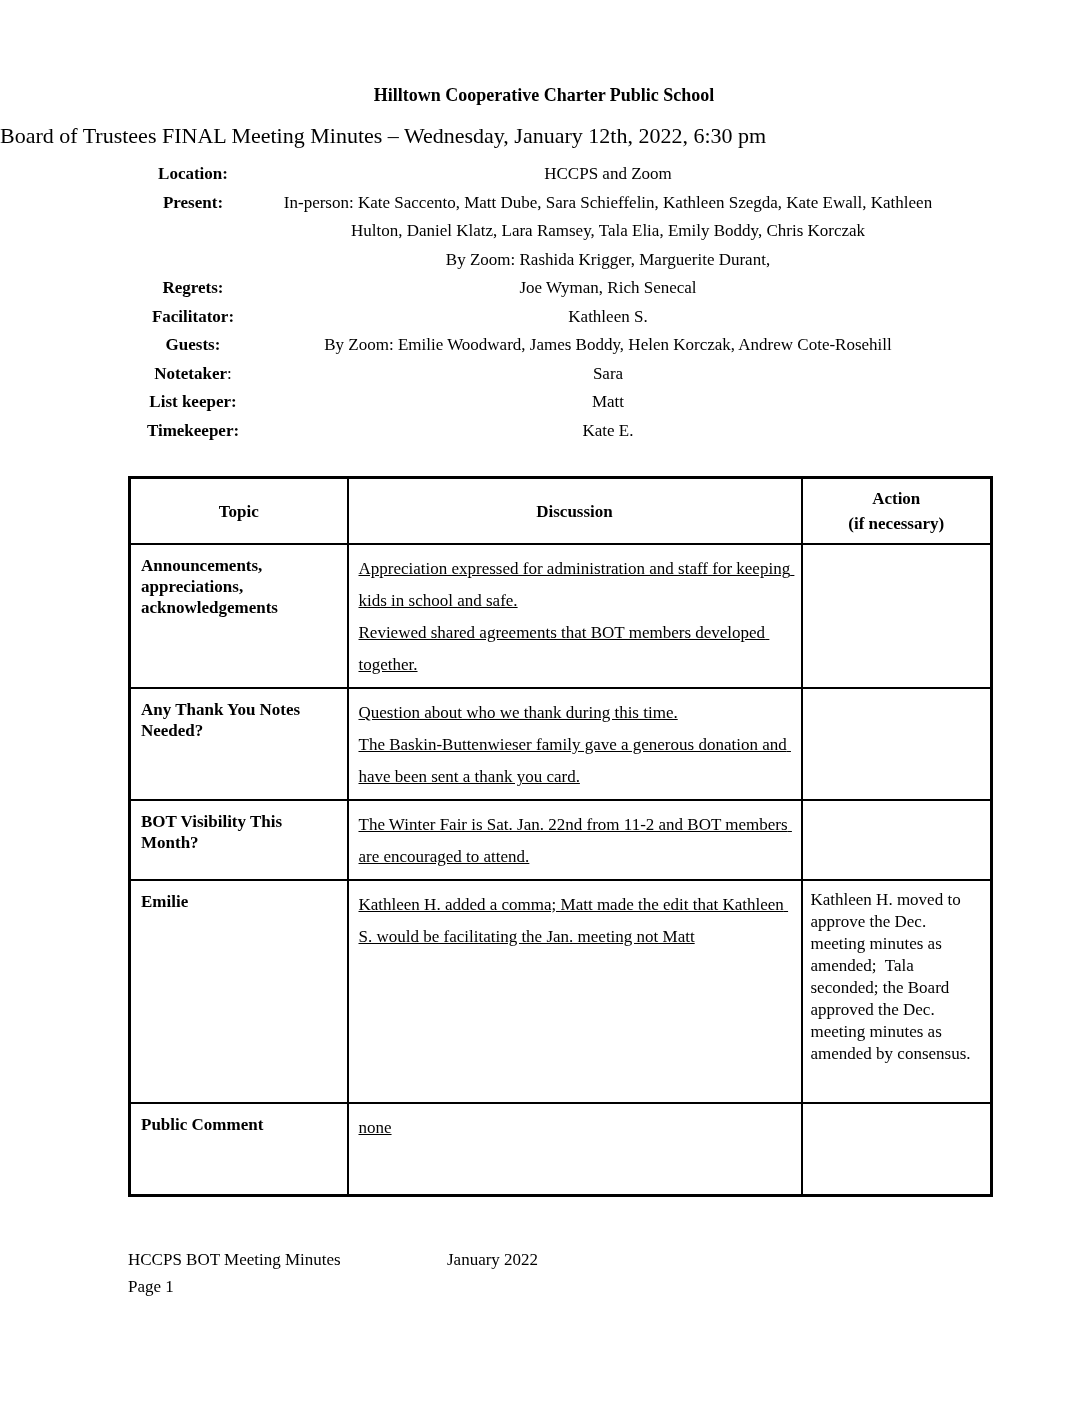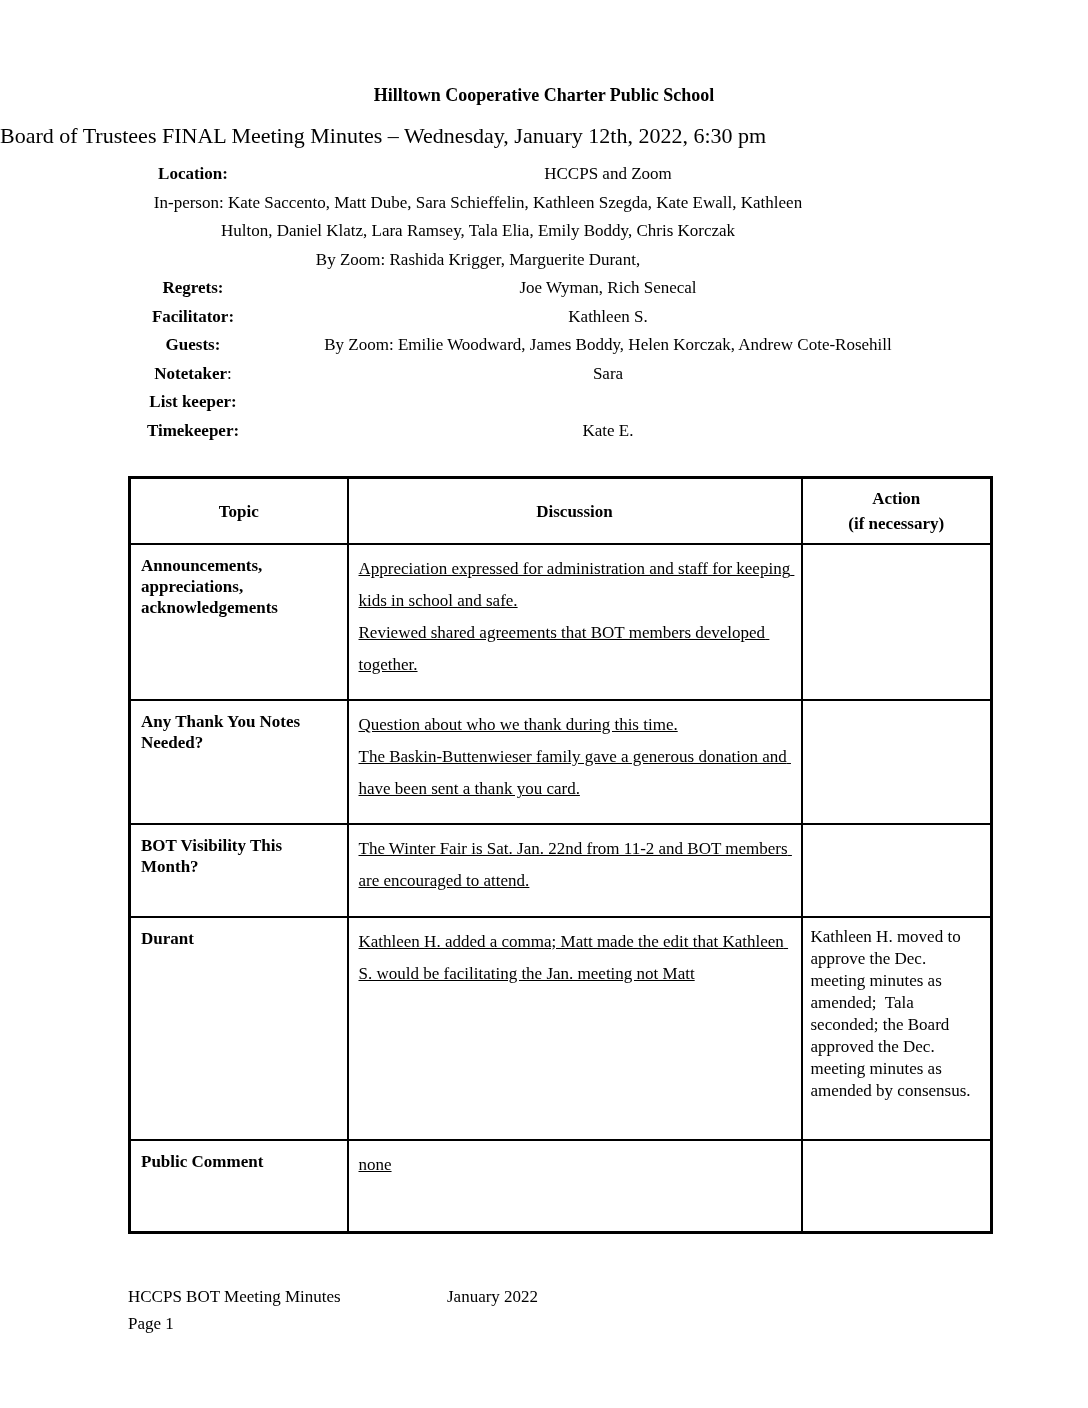--- a/index.html
+++ b/index.html
@@ -47,21 +47,21 @@
     border-collapse: collapse;
     table-layout: fixed;
     width: 862px;
     margin: 31px 0 0 128px;
     border: 3px solid #000;
   }
   .minutes th, .minutes td {
     border: 2px solid #000;
     vertical-align: top;
     text-align: left;
-    padding: 18px 10px;
+    padding: 6px 10px;
   }
   .minutes thead th {
     vertical-align: middle;
     text-align: center;
     font-weight: bold;
     height: 64px;
     line-height: 25px;
     padding: 0;
   }
   .col-topic      { width: 218px; }
@@ -75,21 +75,21 @@
   }
   td.cell-discussion { line-height: 32px; padding-top: 8px; text-decoration: underline; }
   td.cell-discussion div { white-space: pre-wrap; }
   td.cell-action {
     line-height: 22px;
     padding: 8px 8px;
     white-space: pre-wrap;
   }
   tr.row-0 { height: 122px; }
   tr.row-1 { height: 88px; }
-  tr.row-2 { height: 93px; }
+  tr.row-2 { height: 80px; }
   tr.row-3 { height: 223px; }
   tr.row-4 { height: 92px; }
 
   .footer {
     margin: 49px 98px 0 128px;
     line-height: 27px;
   }
   .footer-spacer { display: inline-block; width: 319px; }
 </style>
 </head>
@@ -99,20 +99,21 @@
 <div class="subtitle">Board of Trustees FINAL Meeting Minutes – Wednesday, January 12th, 2022, 6:30 pm</div>
 
 <div class="info">
 
   <div class="info-row">
     <span class="info-label">Location:</span>
     <span class="info-value">HCCPS and Zoom</span>
   </div>
 
   <div class="info-row">
+    <span class="info-label">Present:</span>
     <div class="info-value">
       <div>In-person: Kate Saccento, Matt Dube, Sara Schieffelin, Kathleen Szegda, Kate Ewall, Kathleen Hulton, Daniel Klatz, Lara Ramsey, Tala Elia, Emily Boddy, Chris Korczak</div>
       <div>By Zoom: Rashida Krigger, Marguerite Durant,</div>
     </div>
   </div>
 
   <div class="info-row">
     <span class="info-label">Regrets:</span>
     <span class="info-value">Joe Wyman, Rich Senecal</span>
   </div>
@@ -127,20 +128,21 @@
     <span class="info-value">By Zoom: Emilie Woodward, James Boddy, Helen Korczak, Andrew Cote-Rosehill</span>
   </div>
 
   <div class="info-row">
     <span class="info-label"><span>Notetaker</span><span class="colon-normal">:</span></span>
     <span class="info-value">Sara</span>
   </div>
 
   <div class="info-row">
     <span class="info-label">List keeper:</span>
+    <span class="info-value">Matt</span>
   </div>
 
   <div class="info-row">
     <span class="info-label">Timekeeper:</span>
     <span class="info-value">Kate E.</span>
   </div>
 
 
 </div>
 
@@ -178,21 +180,21 @@
       <td class="cell-action"></td>
     </tr>
     <tr class="row-2">
       <td class="cell-topic">BOT Visibility This Month?</td>
       <td class="cell-discussion">
         <div>The Winter Fair is Sat. Jan. 22nd from 11-2 and BOT members are encouraged to attend.</div>
       </td>
       <td class="cell-action"></td>
     </tr>
     <tr class="row-3">
-      <td class="cell-topic">Durant</td>
+      <td class="cell-topic">Emilie</td>
       <td class="cell-discussion">
         <div>Kathleen H. added a comma; Matt made the edit that Kathleen S. would be facilitating the Jan. meeting not Matt</div>
       </td>
       <td class="cell-action">Kathleen H. moved to approve the Dec. meeting minutes as amended;  Tala seconded; the Board approved the Dec. meeting minutes as amended by consensus.</td>
     </tr>
     <tr class="row-4">
       <td class="cell-topic">Public Comment</td>
       <td class="cell-discussion">
         <div>none</div>
       </td>

